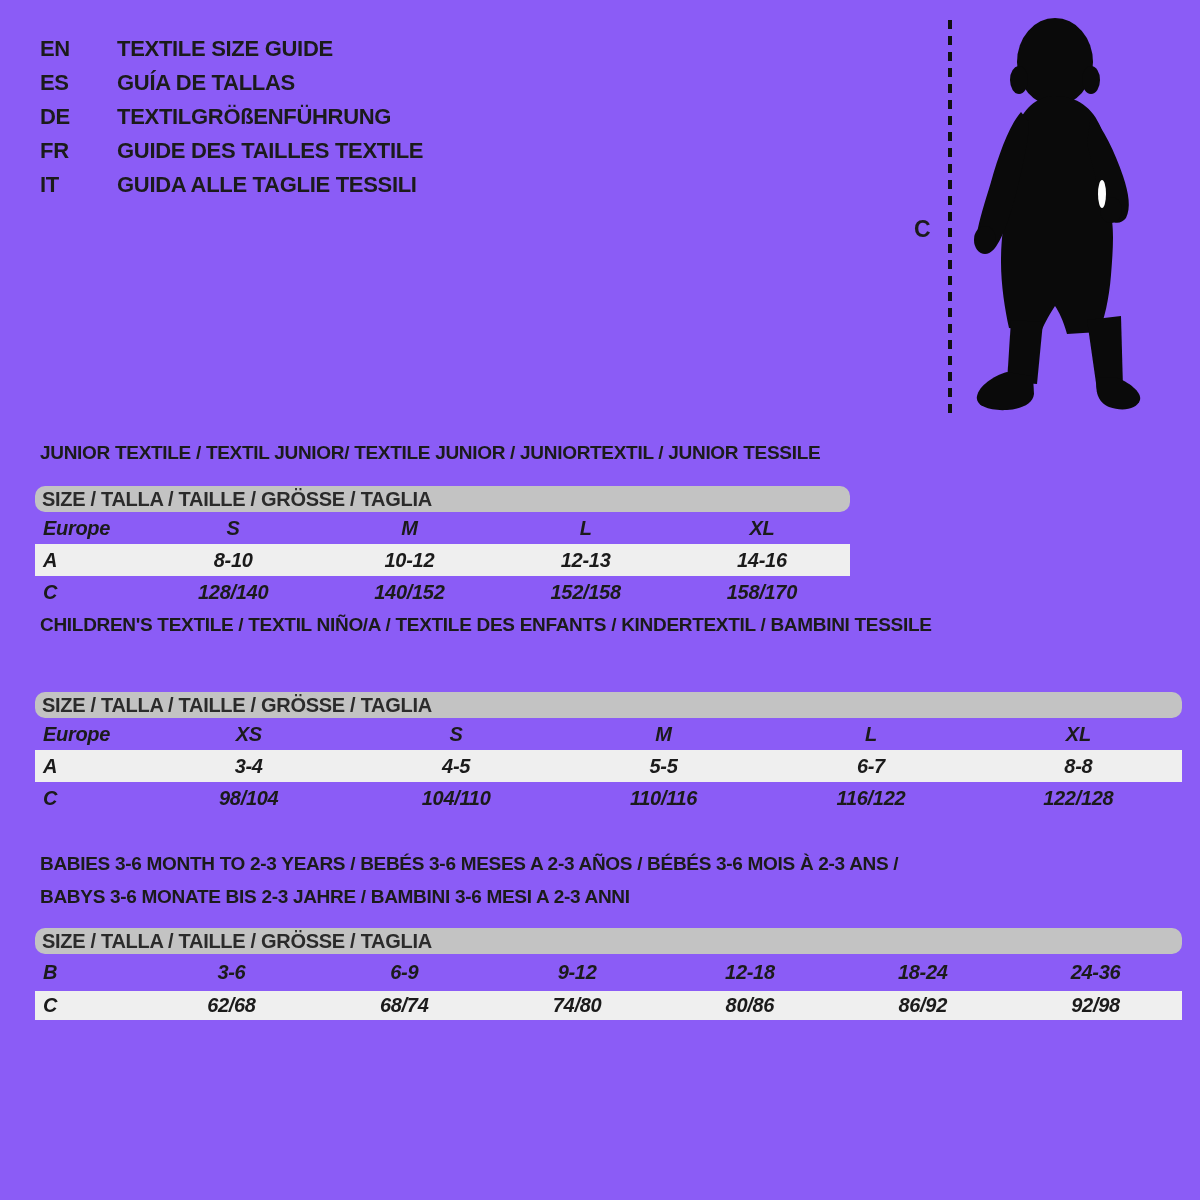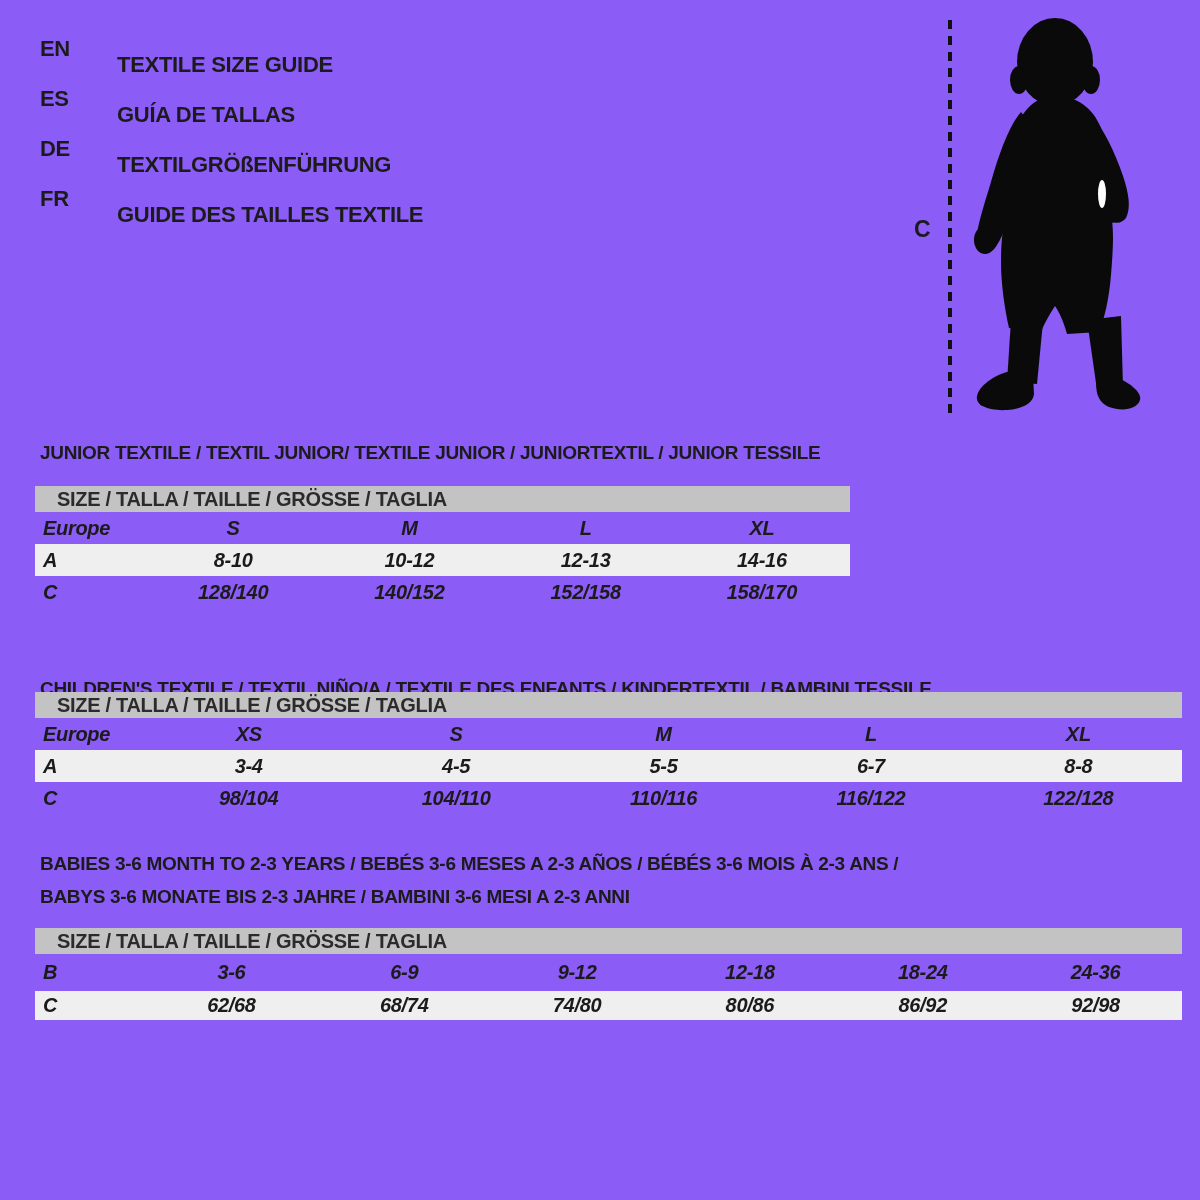--- a/index.html
+++ b/index.html
@@ -15,21 +15,21 @@
     width: 1200px;
     height: 1200px;
     background: #8b5cf6;
     overflow: hidden;
   }
 
   
   .lang-list { position: absolute; left: 40px; top: 32px; }
   .lang-row { display: flex; line-height: 34px; font-size: 22px; }
   .lang-code { width: 77px; }
-  .lang-label { white-space: nowrap; margin-top: 16px; }
+  .lang-label { white-space: nowrap; }
 
   
   .measure-line {
     position: absolute; left: 948px; top: 20px; width: 4px; height: 398px;
     background: repeating-linear-gradient(to bottom, #111 0 9px, transparent 9px 16px);
   }
   .measure-label {
     position: absolute; left: 914px; top: 216px;
     font-size: 23px;
   }
@@ -38,22 +38,22 @@
   
   .section-title {
     position: absolute; left: 40px;
     font-size: 19px; line-height: 33px; white-space: nowrap;
   }
 
   
   .sg-table { position: absolute; left: 35px; font-size: 20px; }
   .t-header {
     background: #c3c3c3; color: #2b2b2b;
-    height: 26px; line-height: 26px; padding-left: 22px;
-    font-size: 20px; white-space: nowrap;
+    height: 26px; line-height: 26px; padding-left: 7px;
+    font-size: 20px; white-space: nowrap; border-radius: 10px;
   }
   .t-row { display: flex; align-items: center; height: 32px; background: transparent; font-style: italic; }
   .t-row.shaded { background: #efefef; }
   .t-label { width: 110px; padding-left: 8px; flex: 0 0 auto; }
   .t-cell { flex: 1 1 0; text-align: center; }
 
   
   .legend { position: absolute; left: 40px; top: 1071px; font-size: 20px; }
   .legend-line { line-height: 35.5px; white-space: nowrap; }
 </style>
@@ -71,20 +71,24 @@
       <span class="lang-code">ES</span>
       <span class="lang-label">GUÍA DE TALLAS</span>
     </div>
     <div class="lang-row">
       <span class="lang-code">DE</span>
       <span class="lang-label">TEXTILGRÖßENFÜHRUNG</span>
     </div>
     <div class="lang-row">
       <span class="lang-code">FR</span>
       <span class="lang-label">GUIDE DES TAILLES TEXTILE</span>
+    </div>
+    <div class="lang-row">
+      <span class="lang-code">IT</span>
+      <span class="lang-label">GUIDA ALLE TAGLIE TESSILI</span>
     </div>
   </div>
 
   <div class="measure-line"></div>
   <div class="measure-label">C</div>
 
   <svg class="silhouette" viewBox="0 0 180 410" aria-hidden="true">
     <g fill="#0a0a0a">
 
       <ellipse cx="92" cy="52" rx="38" ry="44"></ellipse>
@@ -130,21 +134,21 @@
     </div>
     <div class="t-row">
       <div class="t-label">C</div>
       <div class="t-cell">128/140</div>
       <div class="t-cell">140/152</div>
       <div class="t-cell">152/158</div>
       <div class="t-cell">158/170</div>
     </div>
   </div>
 
-  <div class="section-title" style="top:672px;text-align:center;">
+  <div class="section-title" style="top:608px;text-align:center;">
     <div>CHILDREN'S TEXTILE / TEXTIL NIÑO/A / TEXTILE DES ENFANTS / KINDERTEXTIL / BAMBINI TESSILE</div>
   </div>
   <div class="sg-table" style="top:692px; width:1147px;">
     <div class="t-header">SIZE / TALLA / TAILLE / GRÖSSE / TAGLIA</div>
     <div class="t-row">
       <div class="t-label">Europe</div>
       <div class="t-cell">XS</div>
       <div class="t-cell">S</div>
       <div class="t-cell">M</div>
       <div class="t-cell">L</div>

